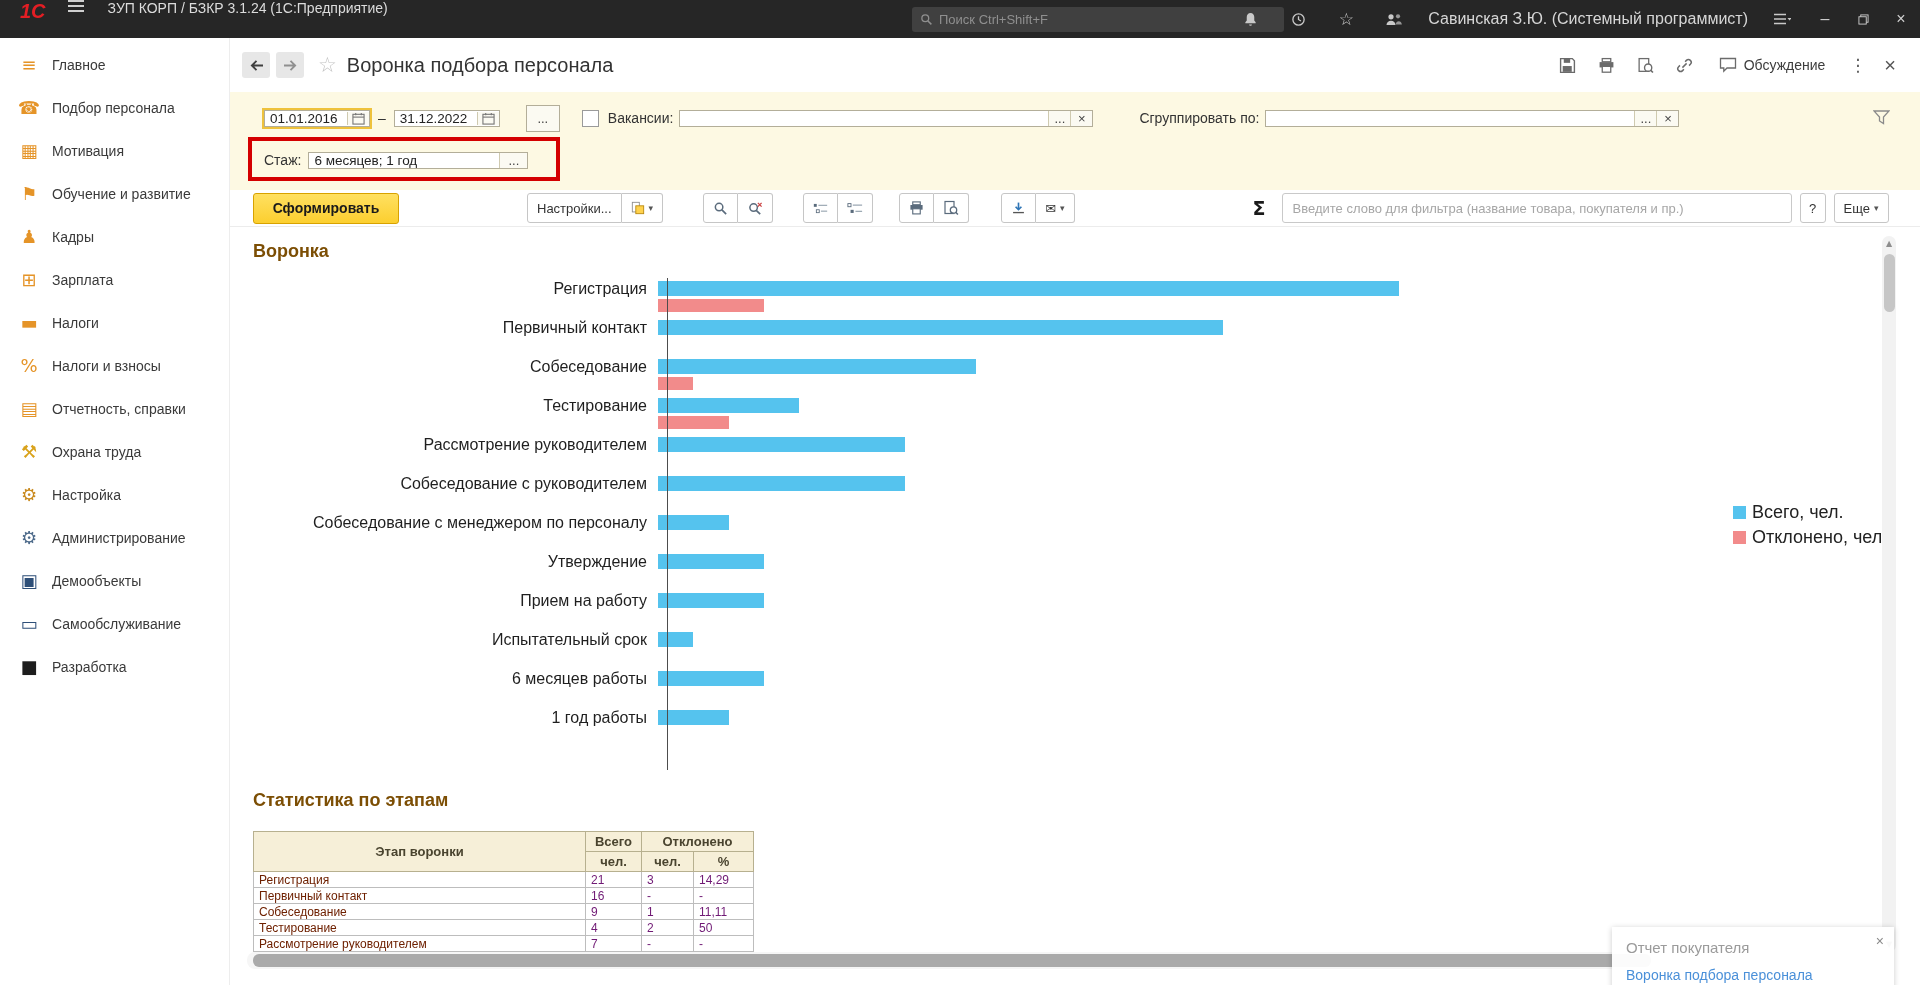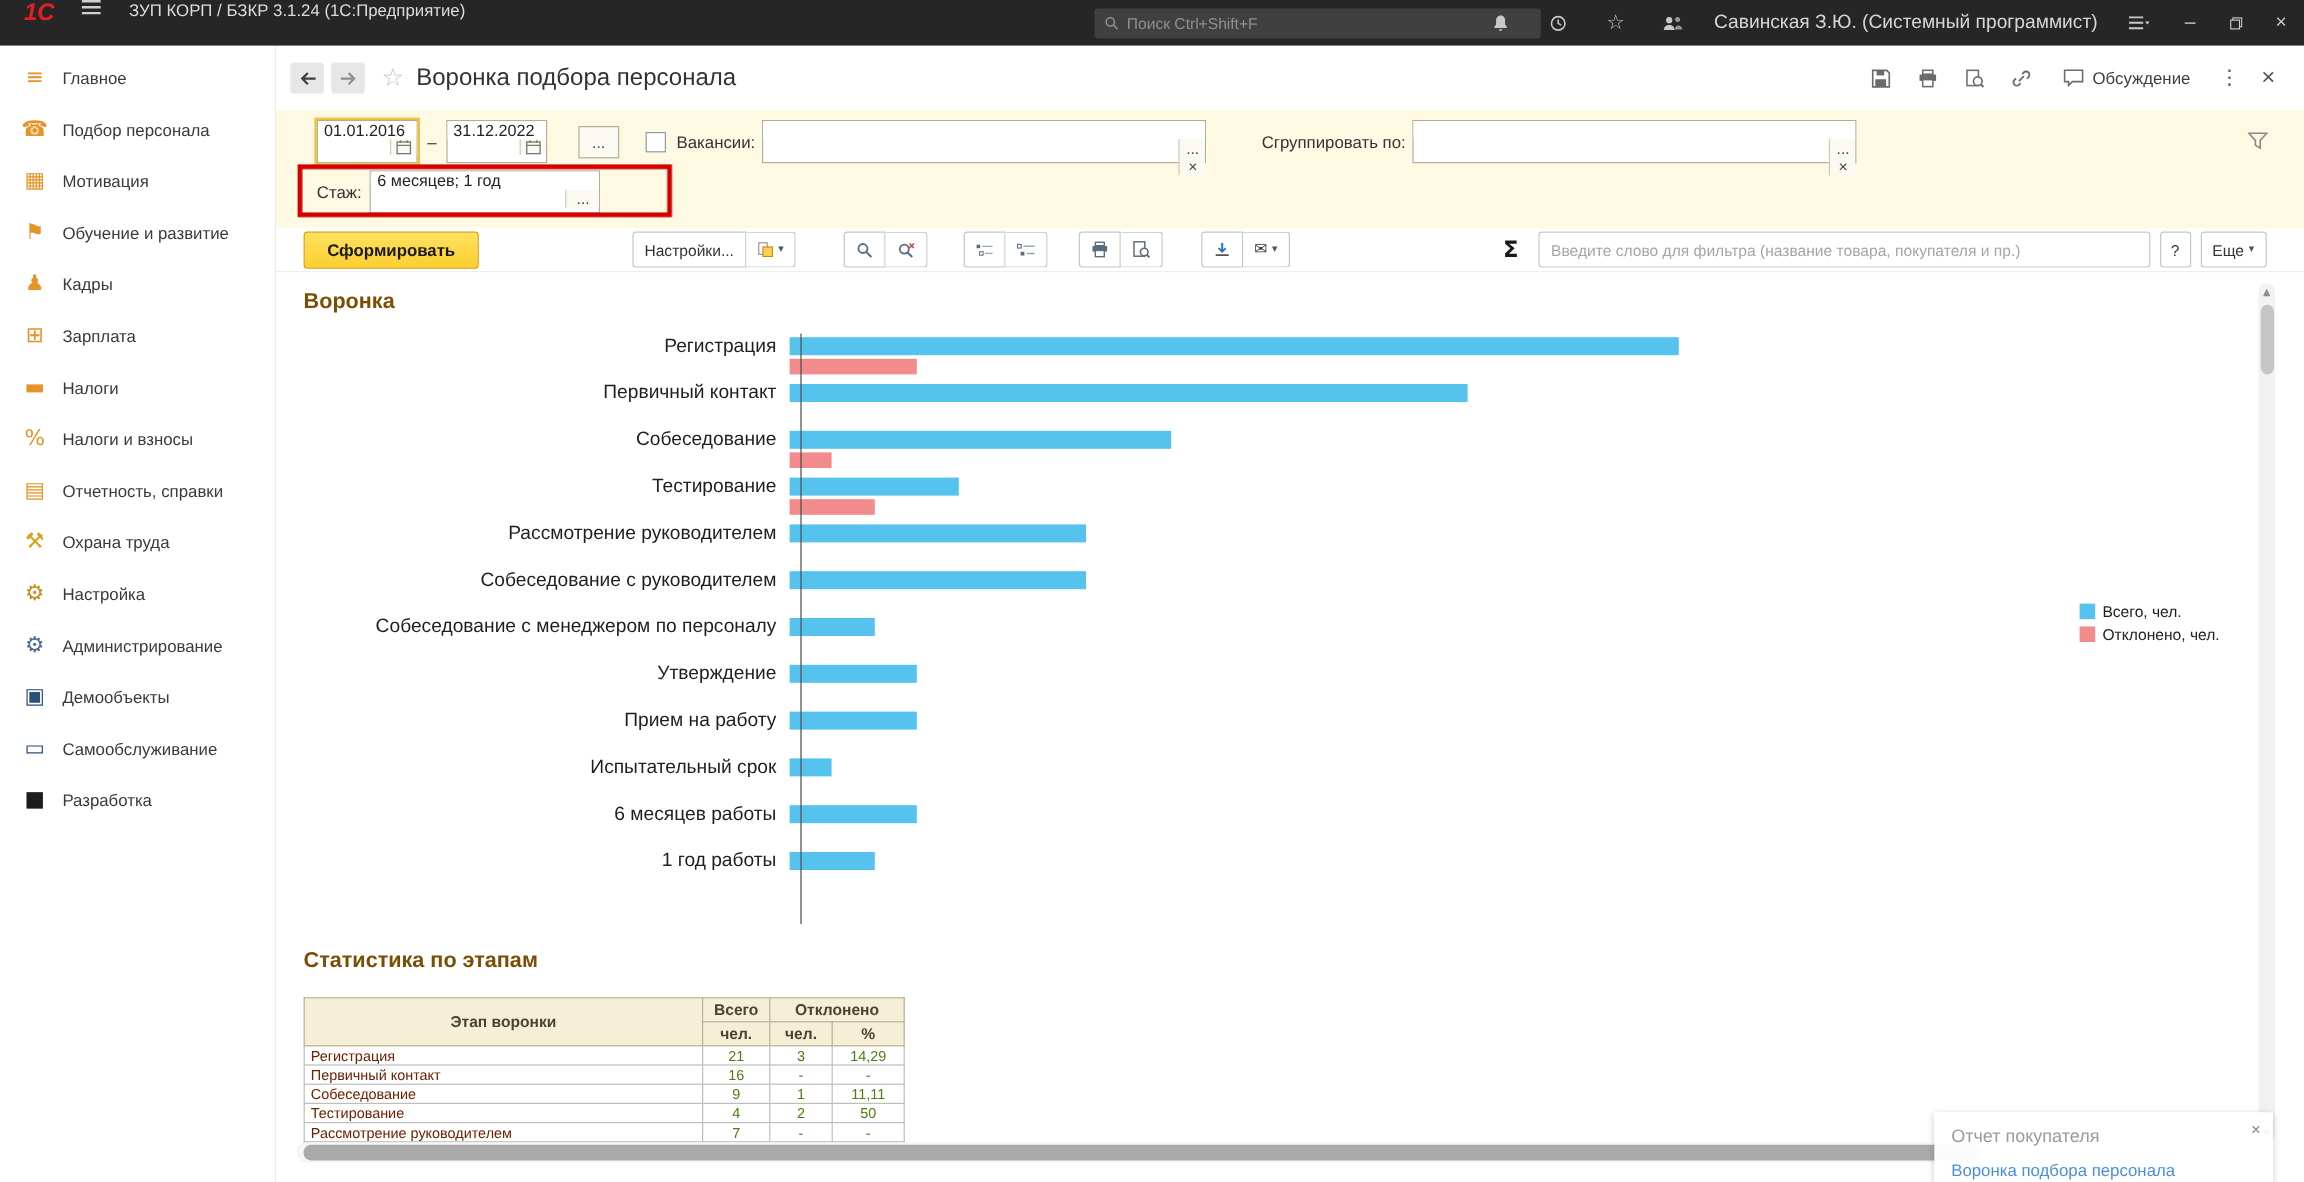--- a/index.html
+++ b/index.html
@@ -44,21 +44,21 @@
   .ch-ico { margin-left:22px; display:flex; align-items:center; cursor:pointer; color:#666; }
   .ch-discussion { margin-left:26px; display:flex; align-items:center; gap:7px; cursor:pointer; }
   .ch-discussion span { font-size:14px; color:#3d3d3d; }
   .kebab { font-size:17px; color:#555; margin-left:24px; cursor:pointer; font-family:"DejaVu Sans",sans-serif; }
   .ch-close { font-size:20px; color:#555; margin-left:18px; cursor:pointer; }
 
   
   .filter-panel { position:relative; height:98px; background:#fdf9e3; padding:12px 24px 0 34px; }
   .f-row { display:flex; align-items:center; height:28px; }
   .f-row2 { margin-top:14px; }
-  .field { display:flex; align-items:flex-end; background:#fff; border:1px solid #b3ae99; height:36px;flex-direction:column; }
+  .field { display:flex; align-items:center; background:#fff; border:1px solid #b3ae99; height:17px; }
   .field input { border:none; outline:none; font-size:13.5px; padding:0 5px; color:#222; font-family:inherit; }
   .field.focused { outline:2px solid #eec23d; }
   .cal-btn { width:22px; display:flex; align-items:center; justify-content:center;
     border-left:1px solid #cfcab0; background:#fbfaf2; cursor:pointer; }
   .mini-btn { display:flex; align-items:center; justify-content:center; border-left:1px solid #cfcab0;
     background:#fbfaf2; width:22px; font-size:13px; color:#444; cursor:pointer; }
   .btn-dots { height:27px; min-width:34px; background:#fbfaf2; border:1px solid #b3ae99;
     font-size:13px; color:#444; display:flex; align-items:center; justify-content:center; cursor:pointer; }
   .f-dash { margin:0 8px; color:#333; font-size:14px; }
   .f-label { font-size:14px; color:#333; white-space:nowrap; }
@@ -94,29 +94,29 @@
   .chart-row { display:flex; height:39px; }
   .chart-label { width:404px; padding-right:10px; text-align:right; font-size:16px; color:#1f1f1f;
     line-height:17px; white-space:nowrap; }
   .chart-bars { flex:1; padding-left:1px; }
   .bar { border-radius:0; }
   .bar-total { height:15px; margin-top:1px; }
   .bar-rejected { height:13px; margin-top:3px; }
   .legend { position:absolute; left:1480px; top:222px; }
   .legend-item { display:flex; align-items:center; margin-bottom:4px; }
   .legend-swatch { width:13px; height:13px; display:inline-block; margin-right:6px; }
-  .legend-item span:last-child { font-size:13px; color:#222; white-space:nowrap; }
+  .legend-item span:last-child { font-size:18px; color:#222; white-space:nowrap; }
   .stats-title { margin-top:42px; margin-bottom:20px; }
 
   table.stats { border-collapse:collapse; font-size:12px; }
   table.stats th { border:1px solid #b7b08f; background:#f6efd8; font-size:13px; font-weight:bold;
     color:#4a442f; padding:1px 6px; height:20px; }
   table.stats td { border:1px solid #bdbdbd; padding:0 5px; height:16px; background:#fff; }
   .c-stage { width:332px; color:#6e2000; }
-  .c-num { text-align:center; color:#4d7c0f; }
+  .c-num { text-align:left; color:#701a75; }
   .w-total { width:56px; } .w-rej { width:52px; } .w-pct { width:60px; }
 
   
   .vscroll { position:absolute; right:24px; top:198px; width:14px; height:716px; background:#f2f2f2;
     border-radius:7px; z-index:8; }
   .vscroll .arr { position:absolute; left:0; width:14px; text-align:center; font-size:8px; color:#8d8d8d;
     font-family:"DejaVu Sans",sans-serif; cursor:pointer; }
   .arr-up { top:3px; } .arr-dn { bottom:3px; }
   .vthumb { position:absolute; left:1.5px; top:18px; width:11px; height:58px; background:#c6c6c6;
     border-radius:6px; cursor:pointer; }

